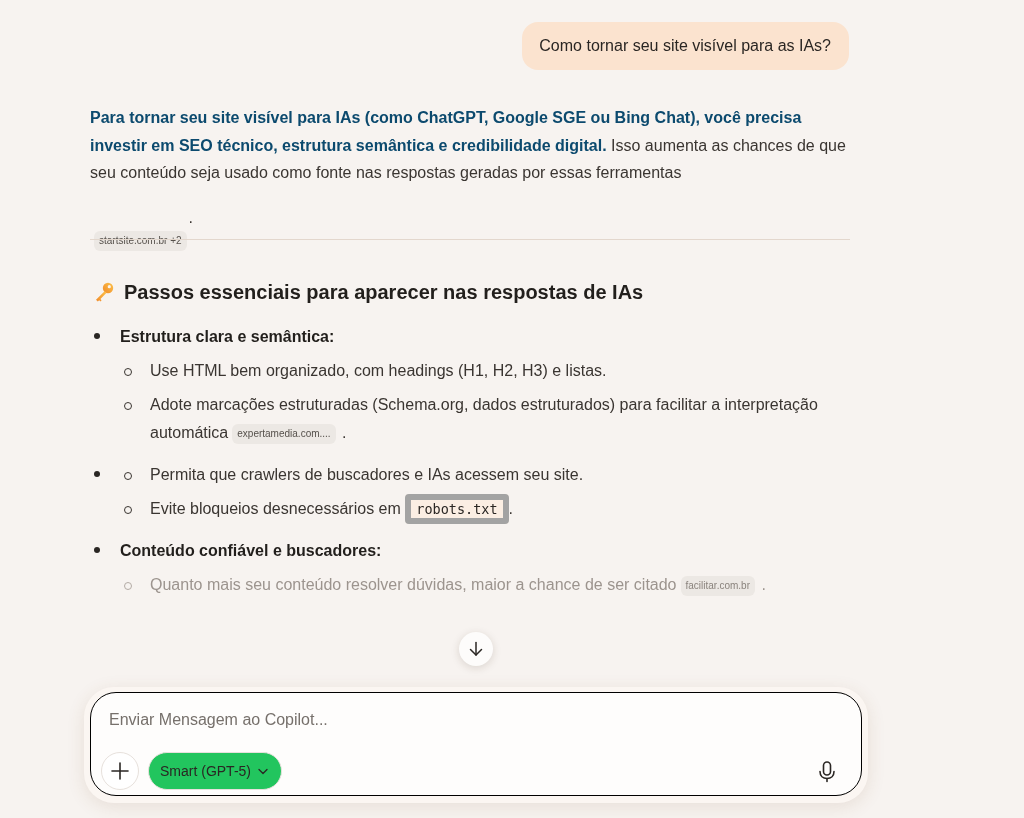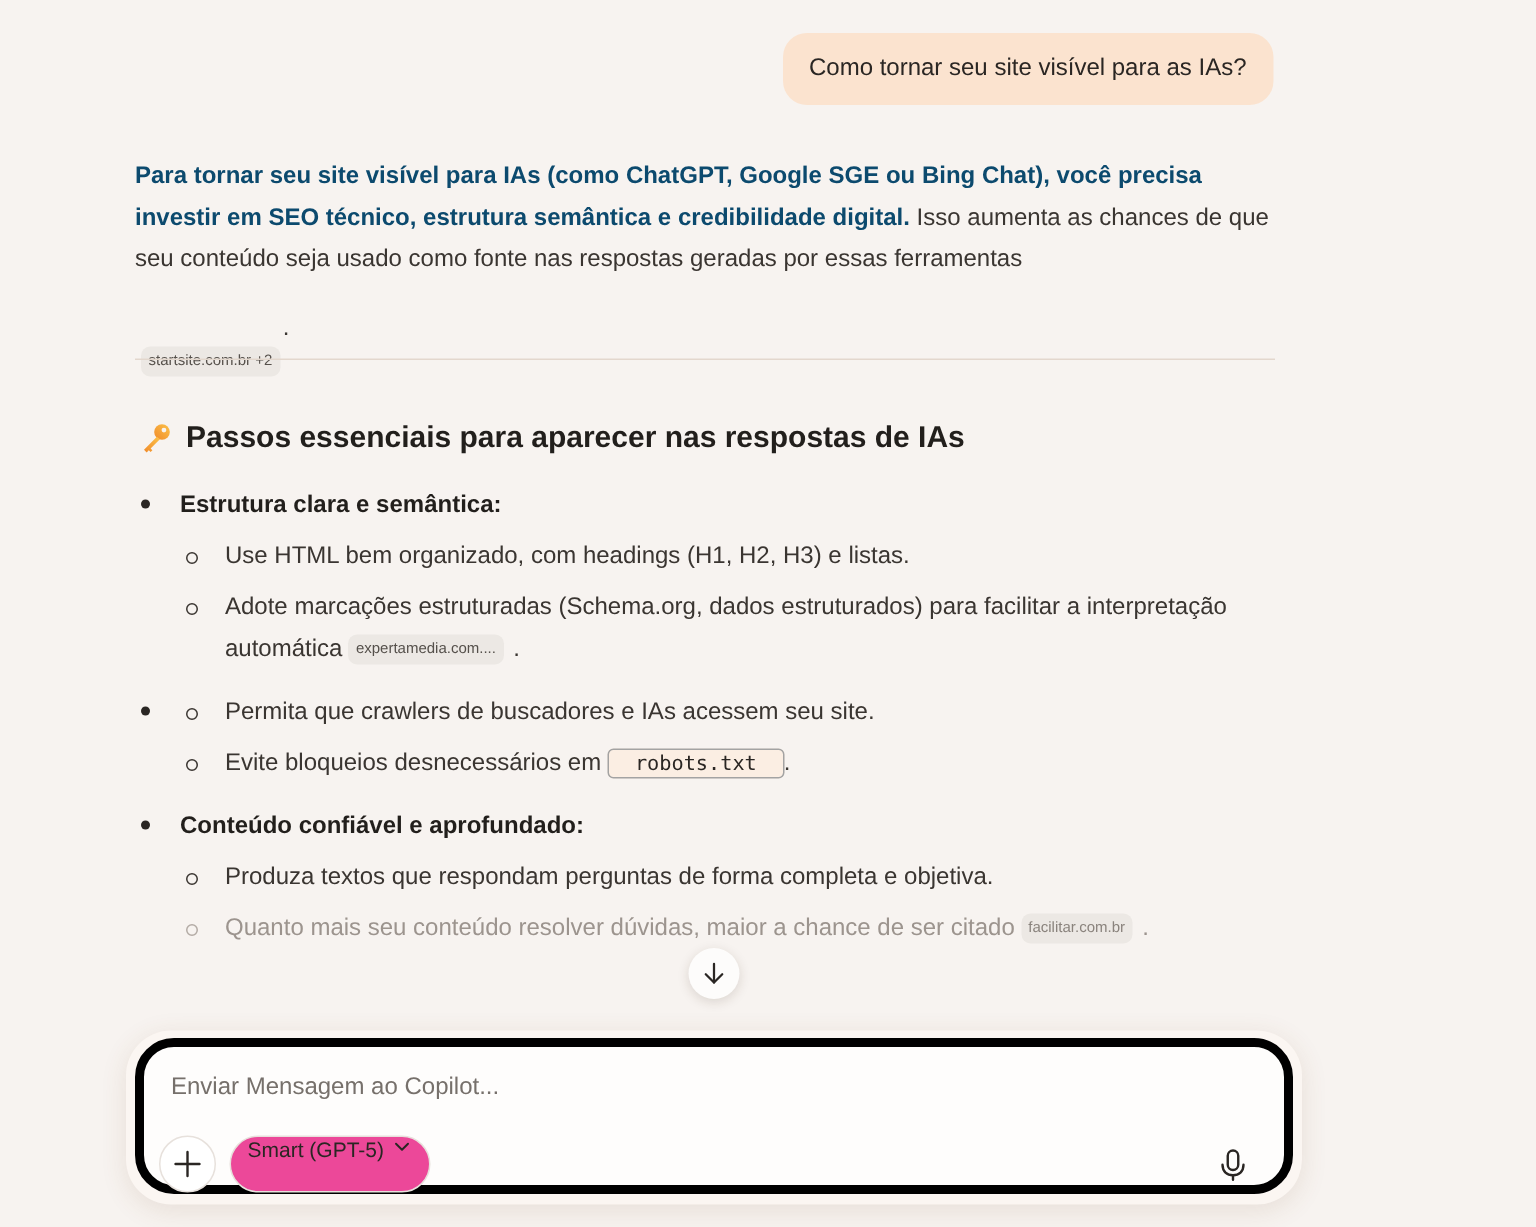--- a/index.html
+++ b/index.html
@@ -59,23 +59,23 @@
   .sub { list-style: none; margin-top: 6px; }
   .sub li { position: relative; padding-left: 30px; line-height: 28px; margin-bottom: 6px; color: #3a3531; }
   .sub li::before {
     content: ""; position: absolute; left: 4px; top: 11px;
     width: 6px; height: 6px; border-radius: 50%; border: 1.3px solid #3a3531;
   }
   .code {
     font-family: "DejaVu Sans Mono", "Liberation Mono", monospace;
     font-size: 13.5px;
     background: #fbeee3;
-    border: 1px solid #a3a3a3;
+    border: 6px solid #a3a3a3;
     border-radius: 4px;
-    padding: 1px 17px;
+    padding: 1px 5px;
     color: #2a2623;
   }
   .faded { color: #9c948e !important; }
   .faded::before { border-color: #b3aba5 !important; }
   .faded .cite { color: #8a837d; }
 
   .scroll-down {
     position: absolute; left: 459px; top: 632px;
     width: 34px; height: 34px; border-radius: 50%;
     background: #fdfcfb;
@@ -91,40 +91,40 @@
 
   .composer-outer {
     position: absolute; left: 84px; top: 687px; width: 784px; height: 116px;
     border-radius: 30px;
     background: #fbf6f2;
     box-shadow: 0 4px 18px rgba(120,80,40,0.12);
   }
   .composer {
     position: absolute; left: 90px; top: 692px; width: 772px; height: 104px;
     border-radius: 26px; background: #fefdfc;
-    border: 6px solid #000000;
+    border: 1px solid #000000;
   }
   .composer-input {
     position: absolute; left: 18px; top: 14px; width: 680px; height: 26px;
     border: none; outline: none; background: transparent;
     font-family: "Liberation Sans", "DejaVu Sans", sans-serif;
     font-size: 16px; color: #2a2623;
   }
   .composer-input::placeholder { color: #76706b; }
 
   .plus-btn {
     position: absolute; left: 10px; top: 59px;
     width: 38px; height: 38px; border-radius: 50%;
     border: 1px solid #e7e1dc; background: #fff;
     display: flex; align-items: center; justify-content: center; cursor: pointer;
   }
   .model-btn {
     position: absolute; left: 57px; top: 59px; height: 38px;
-    border: 1px solid #e7e1dc; border-radius: 19px; background: #ec4899;
-    padding: 0 12px 0 11px; display: flex; align-items: flex-start; gap: 6px;
+    border: 1px solid #e7e1dc; border-radius: 19px; background: #22c55e;
+    padding: 0 12px 0 11px; display: flex; align-items: center; gap: 6px;
     font-size: 14px; color: #2a2623; cursor: pointer;
   }
   .mic-btn {
     position: absolute; right: 18px; top: 63px;
     width: 32px; height: 32px; display: flex; align-items: center; justify-content: center; cursor: pointer;
   }
 </style>
 </head>
 <body>
 
@@ -165,23 +165,22 @@
         <li><span>Adote marcações estruturadas (Schema.org, dados estruturados) para facilitar a interpretação automática</span><span class="cite">expertamedia.com....</span> <span>.</span></li>
       </ul>
     </li>
     <li>
       <ul class="sub">
         <li><span>Permita que crawlers de buscadores e IAs acessem seu site.</span></li>
         <li><span>Evite bloqueios desnecessários em </span><span class="code">robots.txt</span><span>.</span></li>
       </ul>
     </li>
     <li>
-      <span class="heading">Conteúdo confiável e aprofundado:</span>
+      <span class="heading">Conteúdo confiável e buscadores:</span>
       <ul class="sub">
-        <li><span>Produza textos que respondam perguntas de forma completa e objetiva.</span></li>
         <li class="faded"><span>Quanto mais seu conteúdo resolver dúvidas, maior a chance de ser citado</span><span class="cite">facilitar.com.br</span> <span>.</span></li>
       </ul>
     </li>
   </ul>
 
   <div class="fade-overlay"></div>
 
   <div class="scroll-down">
     <svg width="18" height="18" viewBox="0 0 18 18" fill="none" stroke="#2a2623" stroke-width="1.5" stroke-linecap="round" stroke-linejoin="round">
       <path d="M9 2.5 V15"></path>

